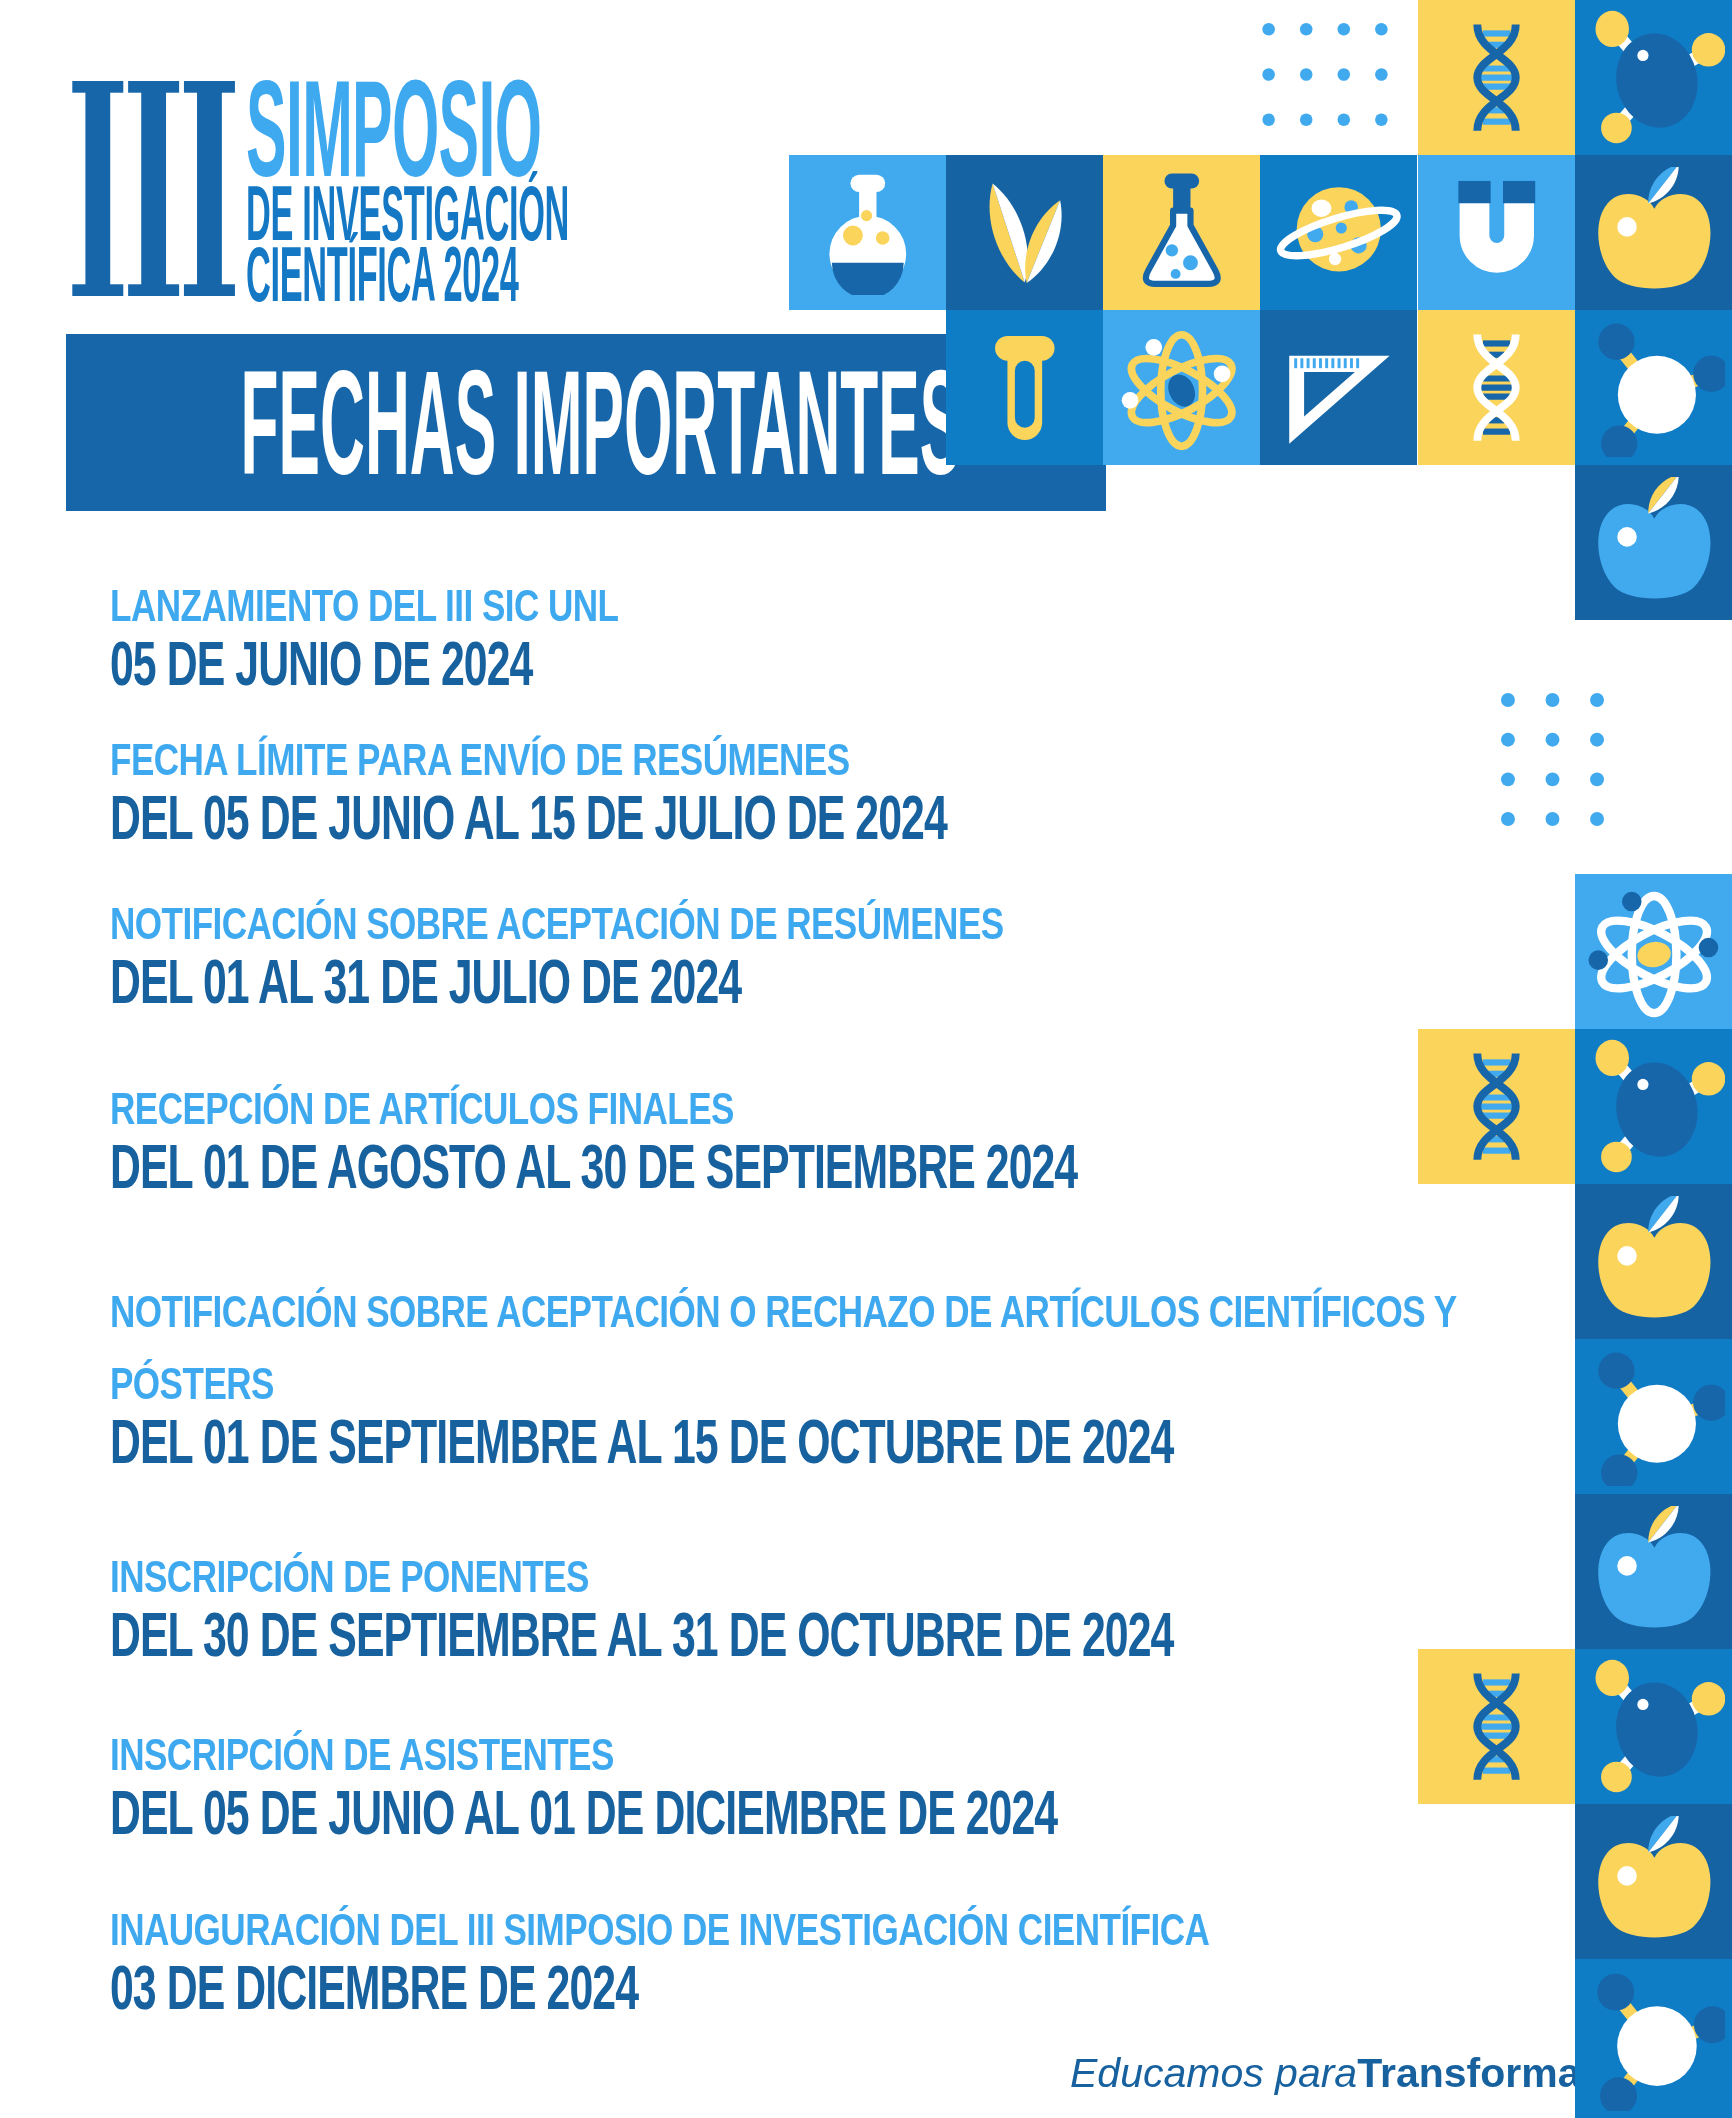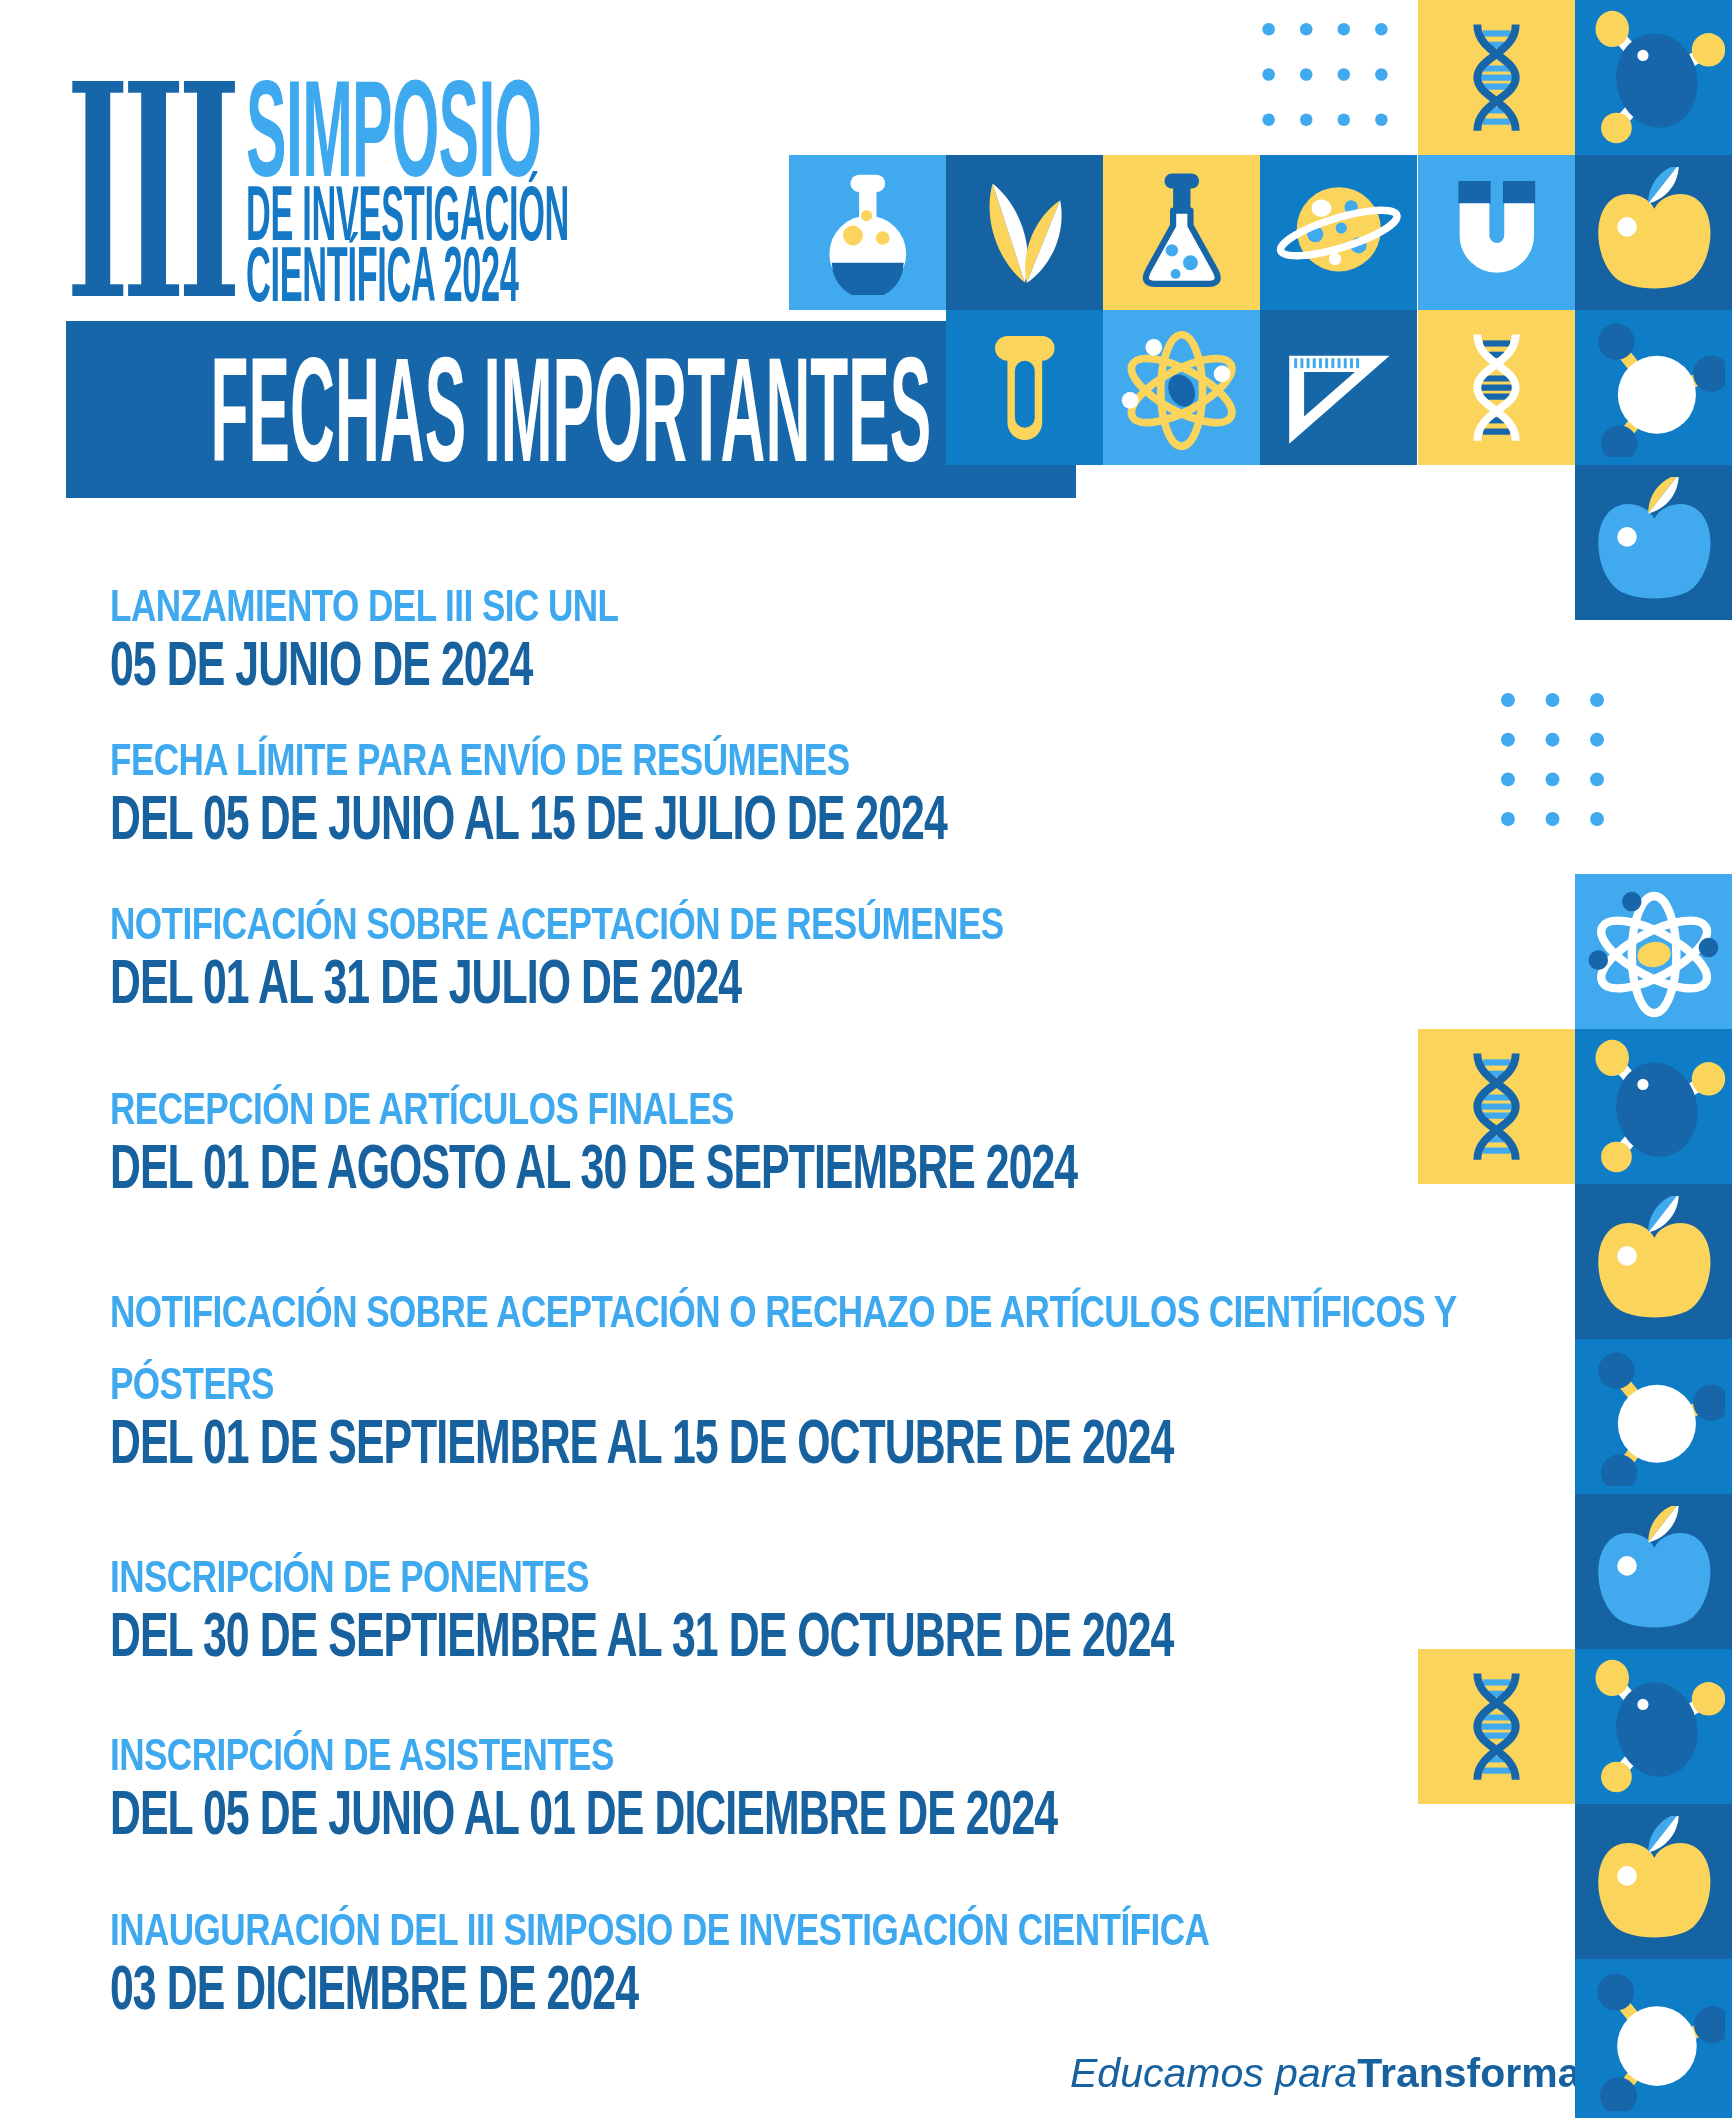--- a/index.html
+++ b/index.html
@@ -15,22 +15,22 @@
   
   #logo-numeral{left:72px;top:81px;width:166px;height:215px;}
   #logo-numeral rect{fill:var(--banner);}
   .logo-title{left:246px;top:59px;font-size:138px;line-height:1;color:var(--label);
               transform:scaleX(0.44);letter-spacing:-1.4px;}
   .logo-sub1{left:246px;top:174px;}
   .logo-sub2{left:246px;top:235px;}
   .logo-sub{font-size:78px;line-height:1;color:#1478C4;transform:scaleX(0.44);letter-spacing:-0.7px;}
 
   
-  .banner{left:66px;top:321px;width:1010px;height:177px;background:var(--banner);
-          display:flex;align-items:center;justify-content:center;}
+  .banner{left:66px;top:334px;width:1010px;height:177px;background:var(--banner);
+          display:flex;align-items:center;justify-content:center;padding-left:30px;}
   .banner-text{font-weight:bold;font-size:148px;line-height:1;color:#fff;
                transform:scaleX(0.42);transform-origin:center;white-space:nowrap;}
 
   
   .item{left:110px;}
   .item-label{font-size:45px;line-height:1.6;color:var(--label);
               transform:scaleX(0.78);width:1816px;letter-spacing:-0.7px;}
   .item-date{font-size:63px;line-height:1;color:var(--date);margin-top:-9.8px;
              transform:scaleX(0.68);white-space:nowrap;letter-spacing:-1.4px;}
 

